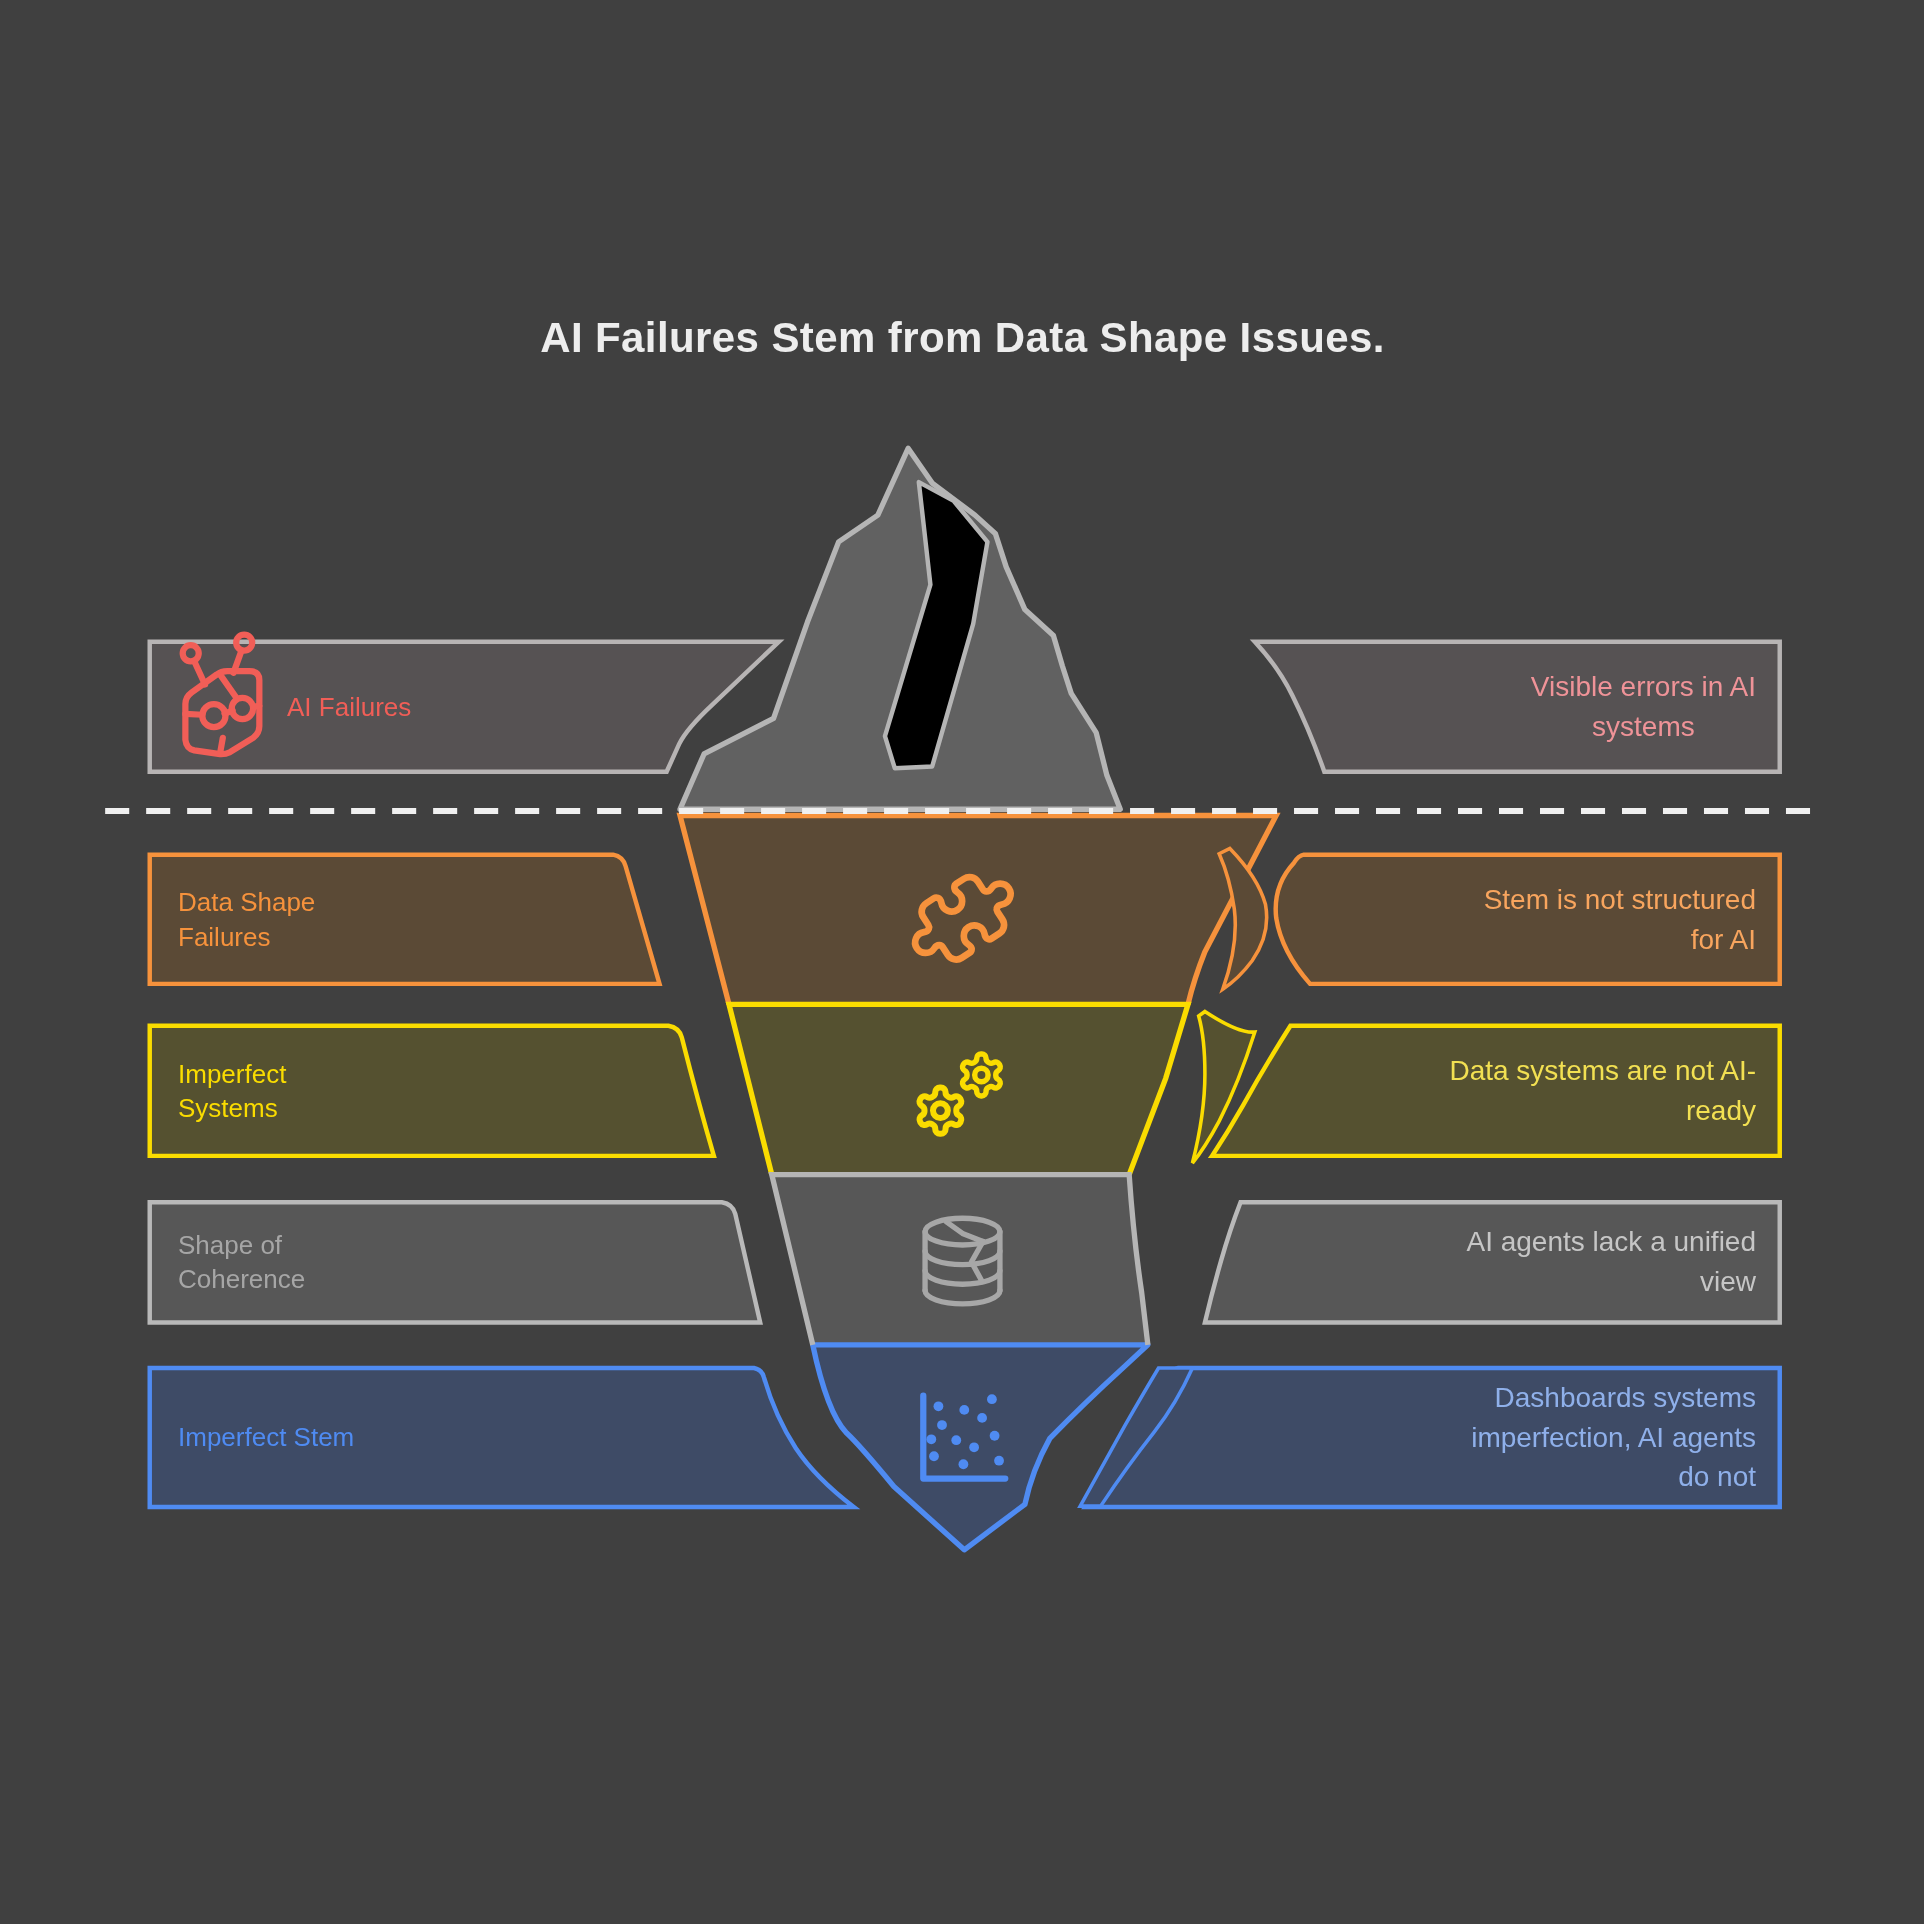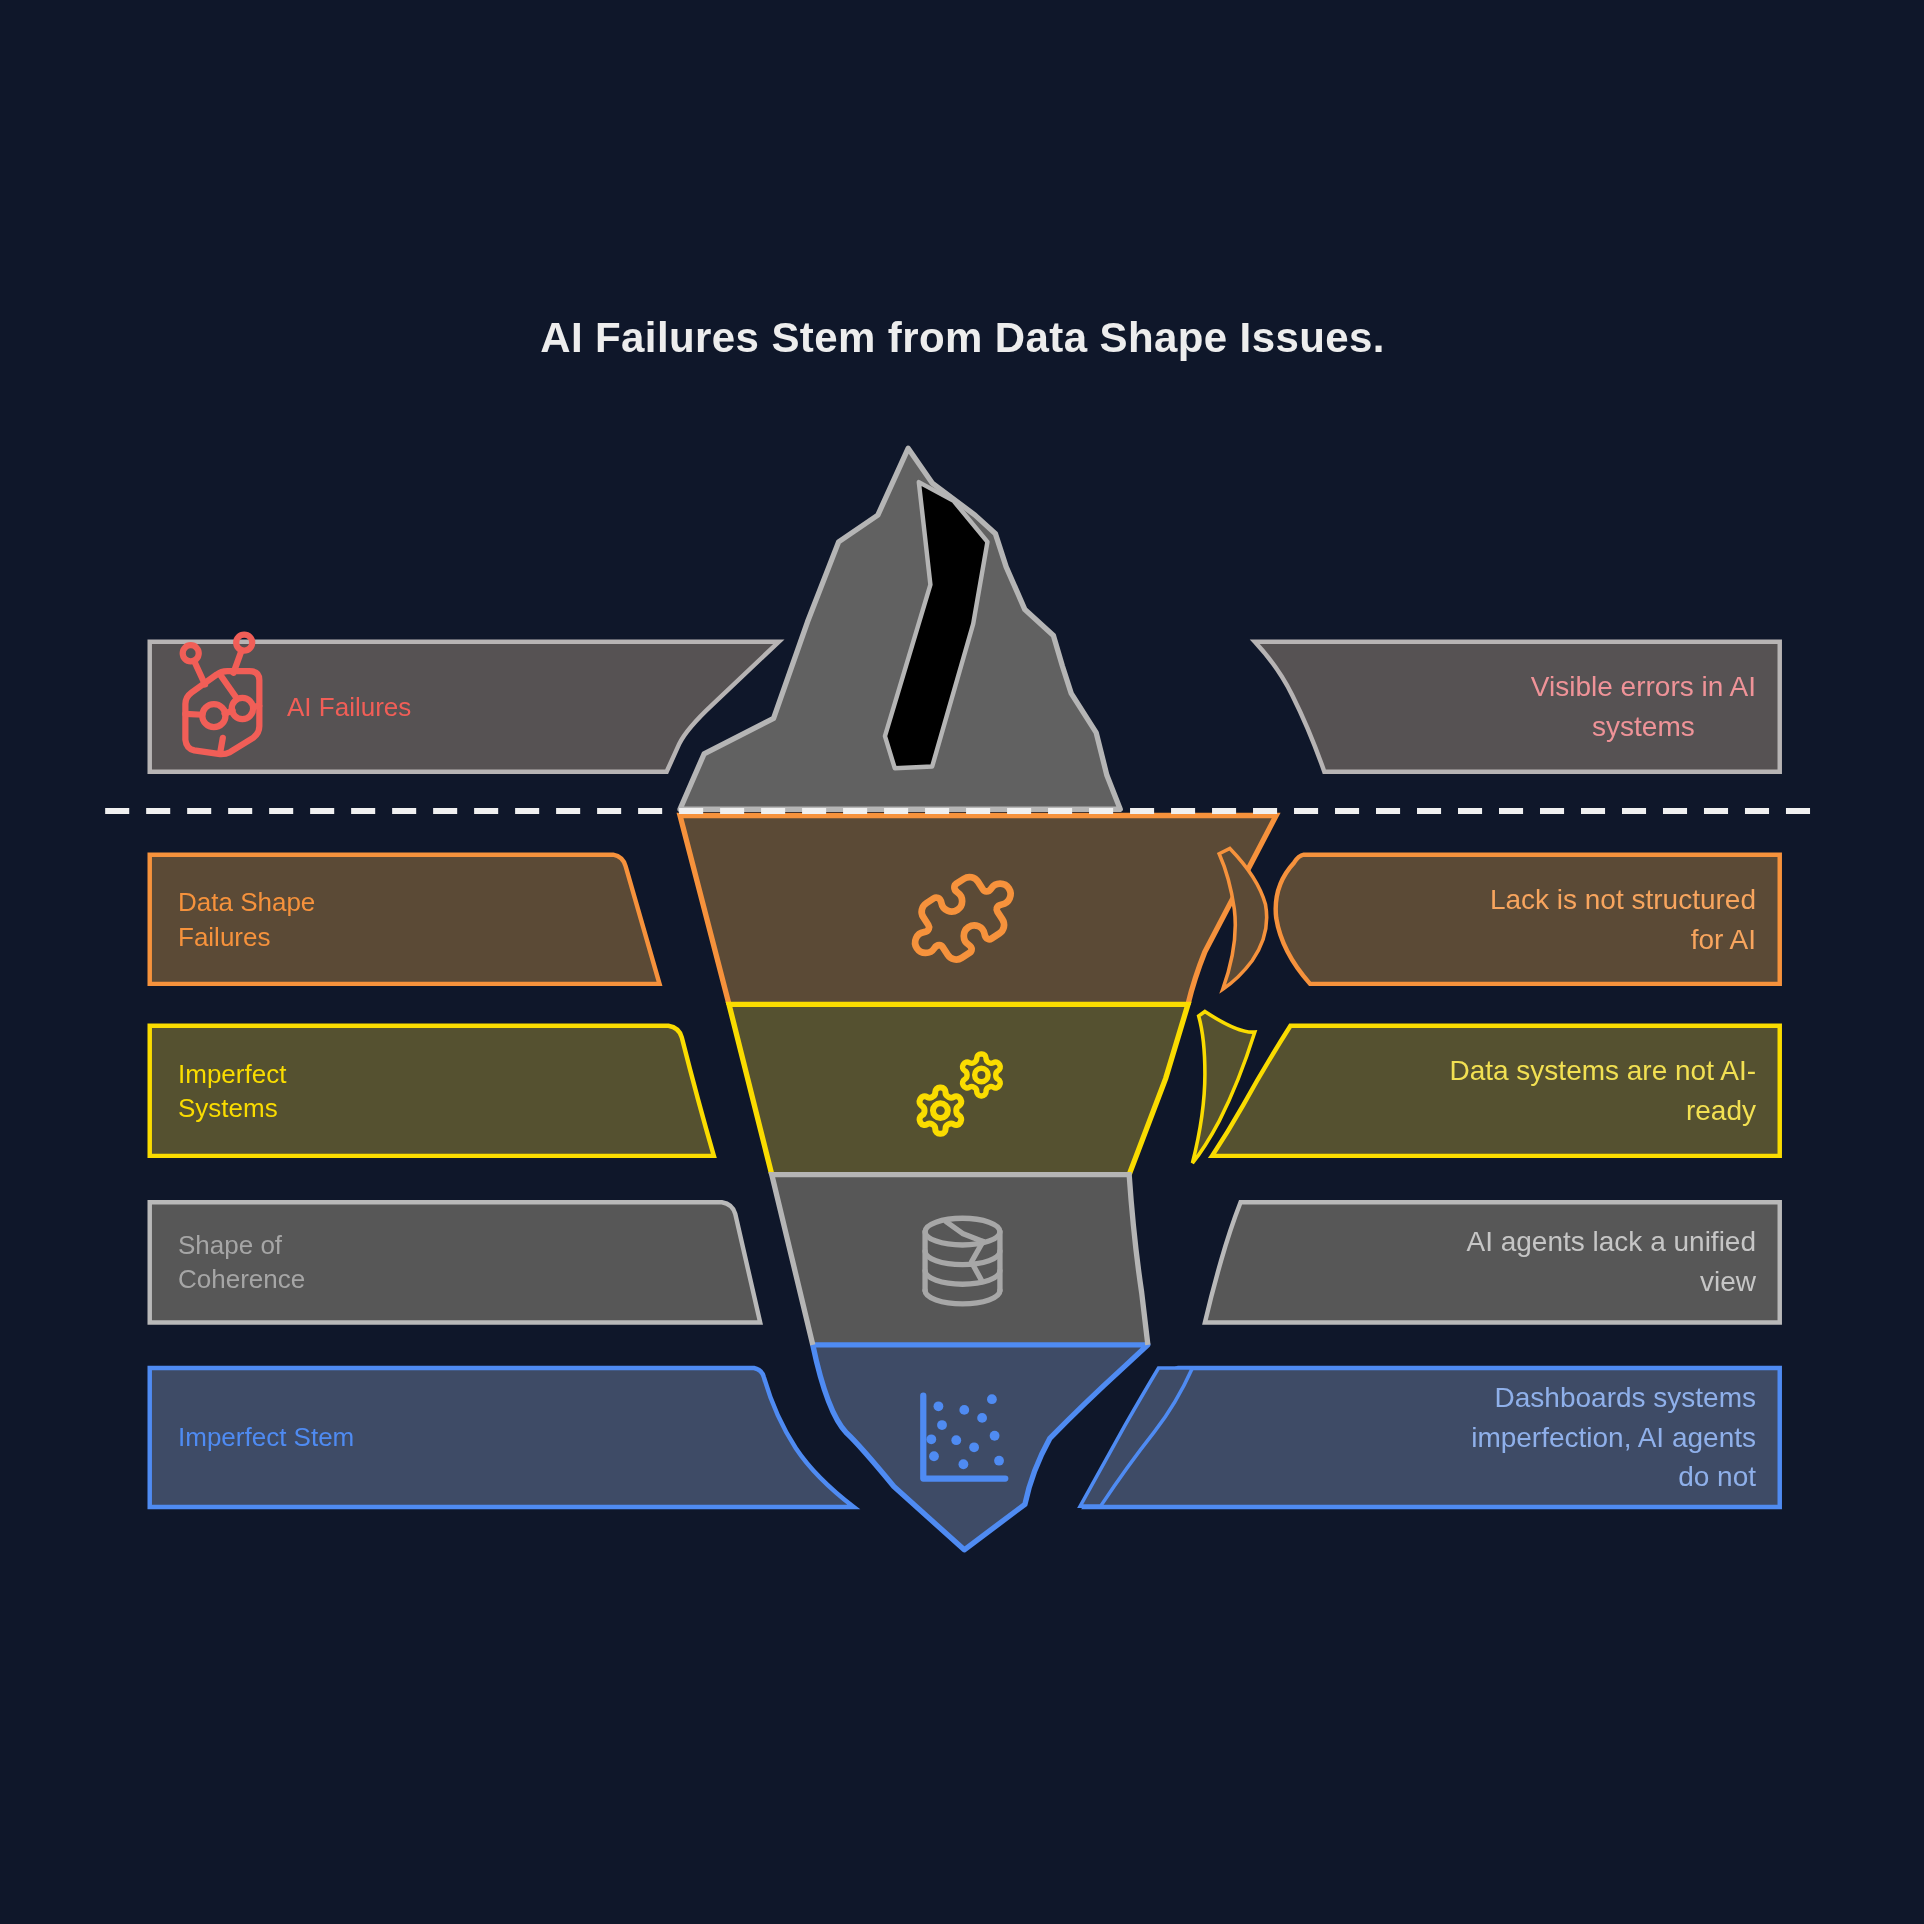--- a/index.html
+++ b/index.html
@@ -1,17 +1,17 @@
 <!DOCTYPE html>
 <html style="font-size:14.3px"><head>
 <meta charset="utf-8">
 <style>
   html,body{margin:0;padding:0;background:#000;}
   .stage{
-    position:relative;width:1925px;height:1925px;background:#0f172a;overflow:hidden;
+    position:relative;width:1925px;height:1925px;background:#404040;overflow:hidden;
     font-family:"Liberation Sans", sans-serif;
   }
   .scene{position:absolute;left:0;top:0;width:1925px;height:1925px;}
   .page-title{
     position:absolute;left:0;top:314px;width:1925px;text-align:center;
     font-size:42px;font-weight:bold;color:#ededed;letter-spacing:0.4px;
   }
   .band-label{
     position:absolute;display:flex;align-items:center;
     font-size:26px;line-height:1.32;white-space:pre-line;
@@ -141,21 +141,21 @@
   <div class="band-label lb2">Data Shape
 Failures</div>
   <div class="band-label lb3">Imperfect
 Systems</div>
   <div class="band-label lb4">Shape of
 Coherence</div>
   <div class="band-label lb5">Imperfect Stem</div>
 
   <div class="band-desc rb1">Visible errors in AI
 systems</div>
-  <div class="band-desc rb2">Lack is not structured
+  <div class="band-desc rb2">Stem is not structured
 for AI</div>
   <div class="band-desc rb4">AI agents lack a unified
 view</div>
   <div class="band-desc rb3">Data systems are not AI-
 ready</div>
   <div class="band-desc rb5">Dashboards systems
 imperfection, AI agents
 do not</div>
 </div>
 

